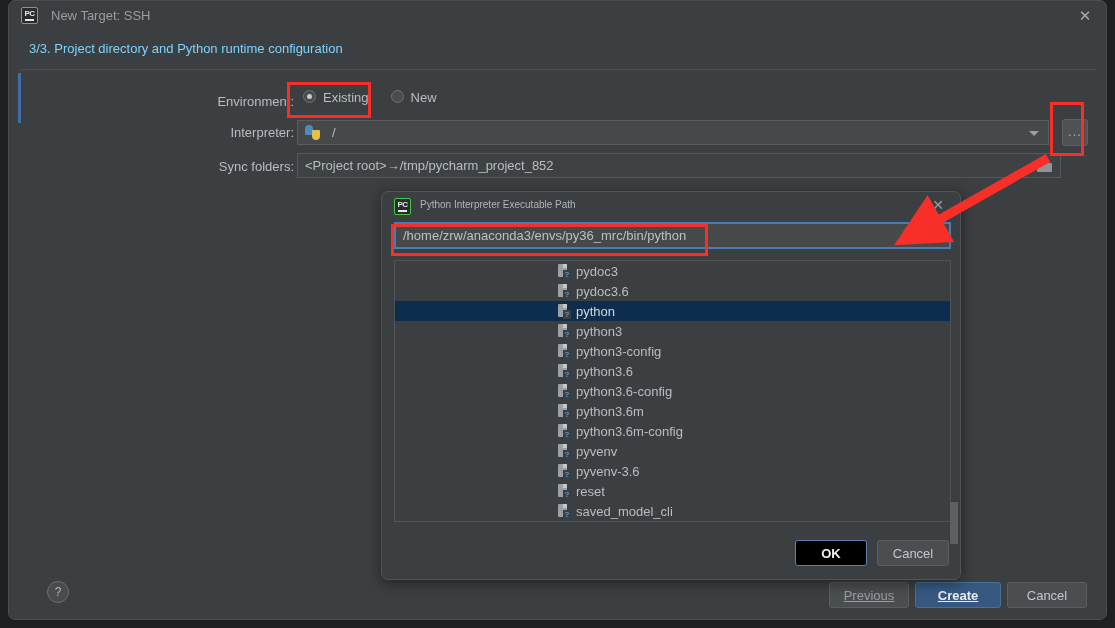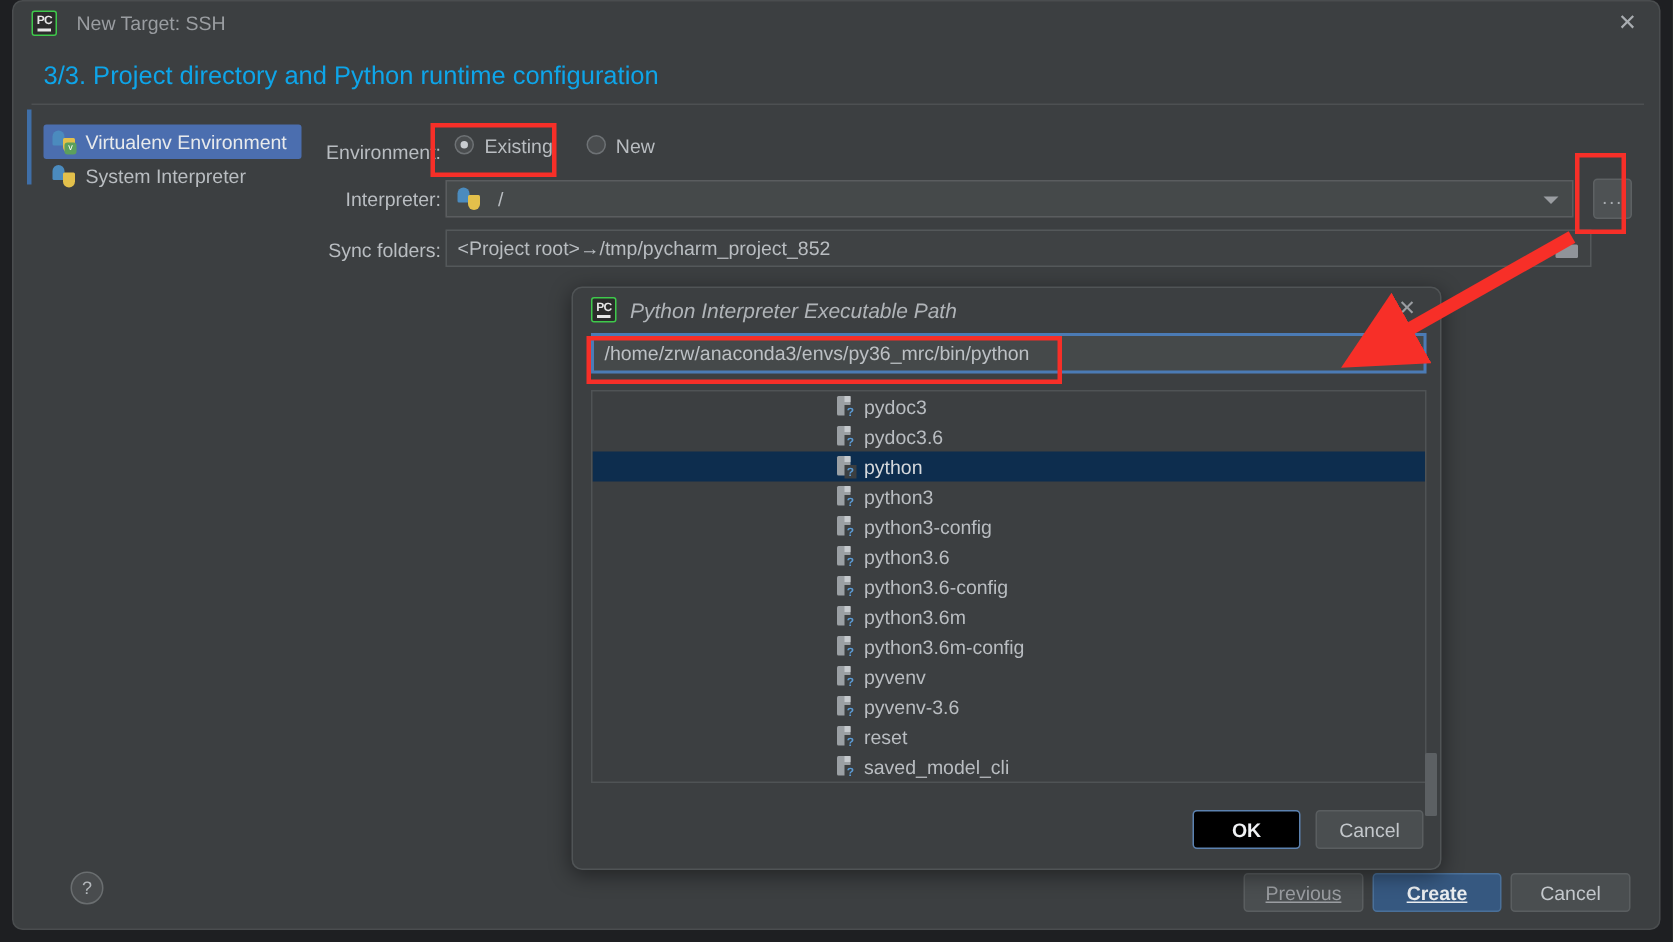--- a/index.html
+++ b/index.html
@@ -56,21 +56,21 @@
   }
   .win-close {
     position: absolute; right: 12px; top: 6px;
     width: 18px; height: 18px;
     color: #a9adb1; font-size: 15px;
     text-align: center; line-height: 18px;
     cursor: default;
   }
   .step-label {
     position: absolute; left: 20px; top: 40px;
-    font-size: 17px; color: #0ea5e9;
+    font-size: 13px; color: #7dd3fc;
   }
   .hr {
     position: absolute; left: 12px; top: 68px;
     width: 1075px; height: 1px;
     background: #4d5052;
   }
   .left-accent {
     position: absolute; left: 9px; top: 72px;
     width: 3px; height: 50px;
     background: #3f6fa8;
@@ -246,21 +246,21 @@
     position: absolute;
     left: 381px; top: 191px;
     width: 580px; height: 389px;
     background: #3c3f41;
     border: 1px solid #505456;
     border-radius: 7px;
     box-shadow: 0 3px 14px rgba(0,0,0,0.45);
   }
   .modal-title {
     position: absolute; left: 38px; top: 7px;
-    font-size: 14px; color: #b0b4b8; font-style: italic;
+    font-size: 10px; color: #b0b4b8;
   }
   .modal .pc-icon { left: 12px; top: 6px; }
   .modal-close {
     position: absolute; right: 14px; top: 5px;
     width: 16px; height: 16px;
     color: #9a9da1; font-size: 14px;
     text-align: center; line-height: 16px;
   }
   .path-input {
     position: absolute; left: 12px; top: 30px;
@@ -362,37 +362,20 @@
     <div class="wizard-titlebar">
       <div class="pc-icon">PC<span class="bar"></span></div>
       <div class="wizard-title">New Target: SSH</div>
       <div class="win-close">✕</div>
     </div>
 
     <div class="step-label">3/3. Project directory and Python runtime configuration</div>
     <div class="hr"></div>
     <div class="left-accent"></div>
 
-    <div class="sidebar">
-      <div class="side-item selected">
-        <span class="pyicon">
-          <span class="b"></span>
-            <span class="y"></span>
-            <span class="v">v</span>
-        </span>
-        <span>Virtualenv Environment</span>
-      </div>
-      <div class="side-item">
-        <span class="pyicon">
-          <span class="b"></span>
-            <span class="y"></span>
-        </span>
-        <span>System Interpreter</span>
-      </div>
-    </div>
 
     <div class="form-label lbl-env">Environment:</div>
     <div class="radio-row">
       <div class="radio">
         <span class="rdot on"></span>
         <span>Existing</span>
       </div>
       <div class="radio">
         <span class="rdot"></span>
         <span>New</span>

